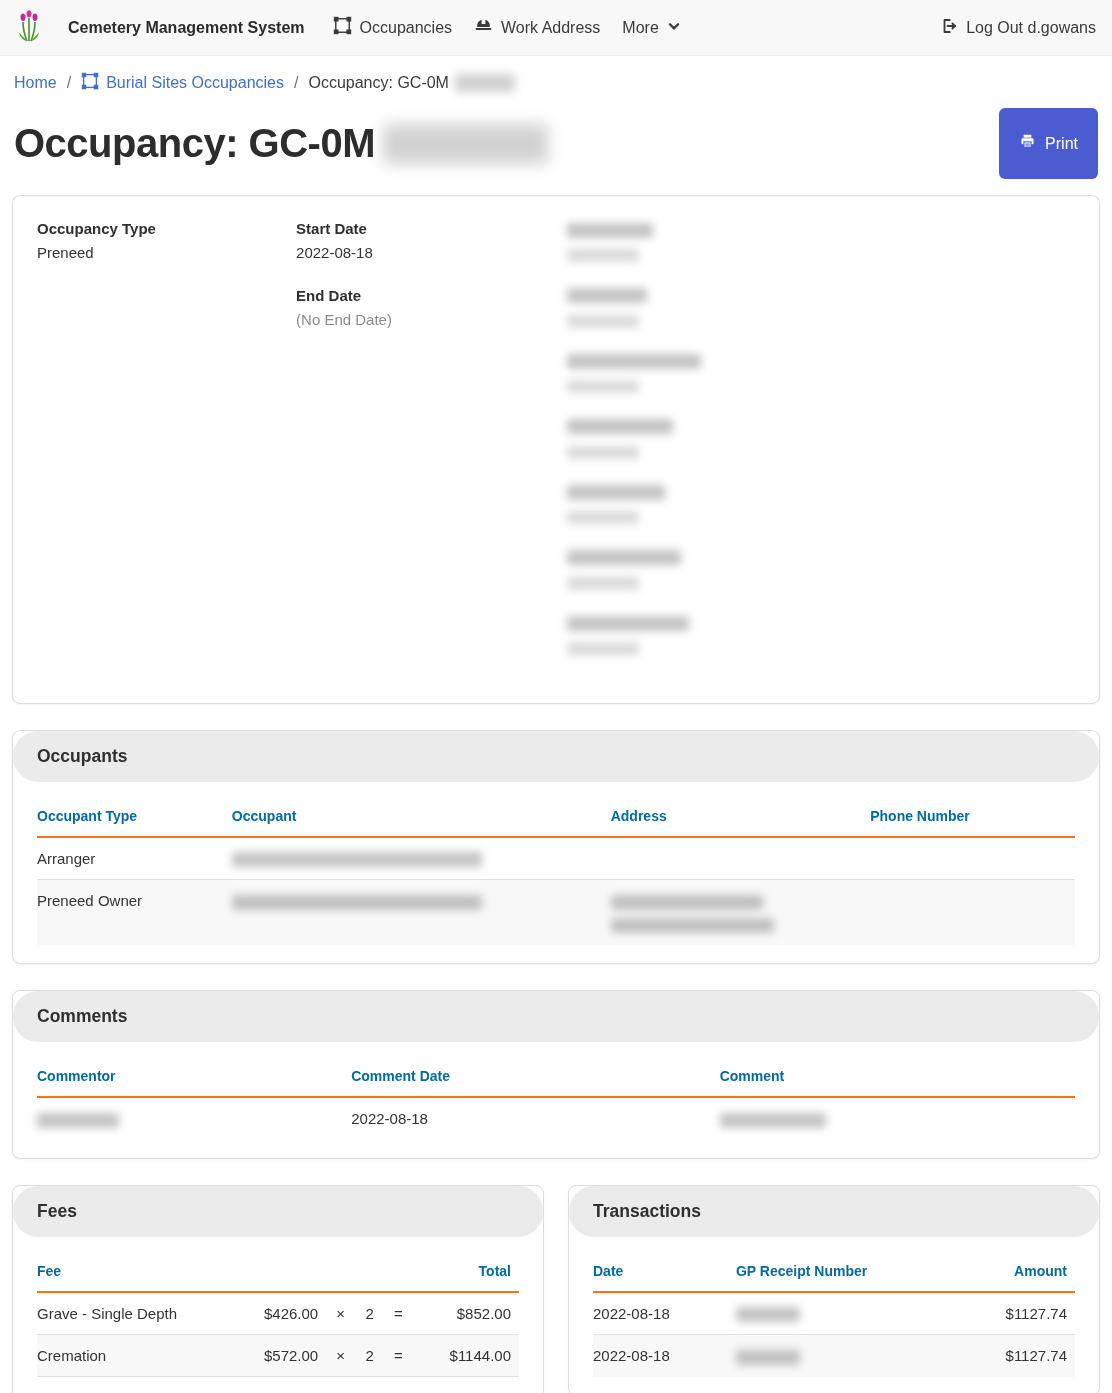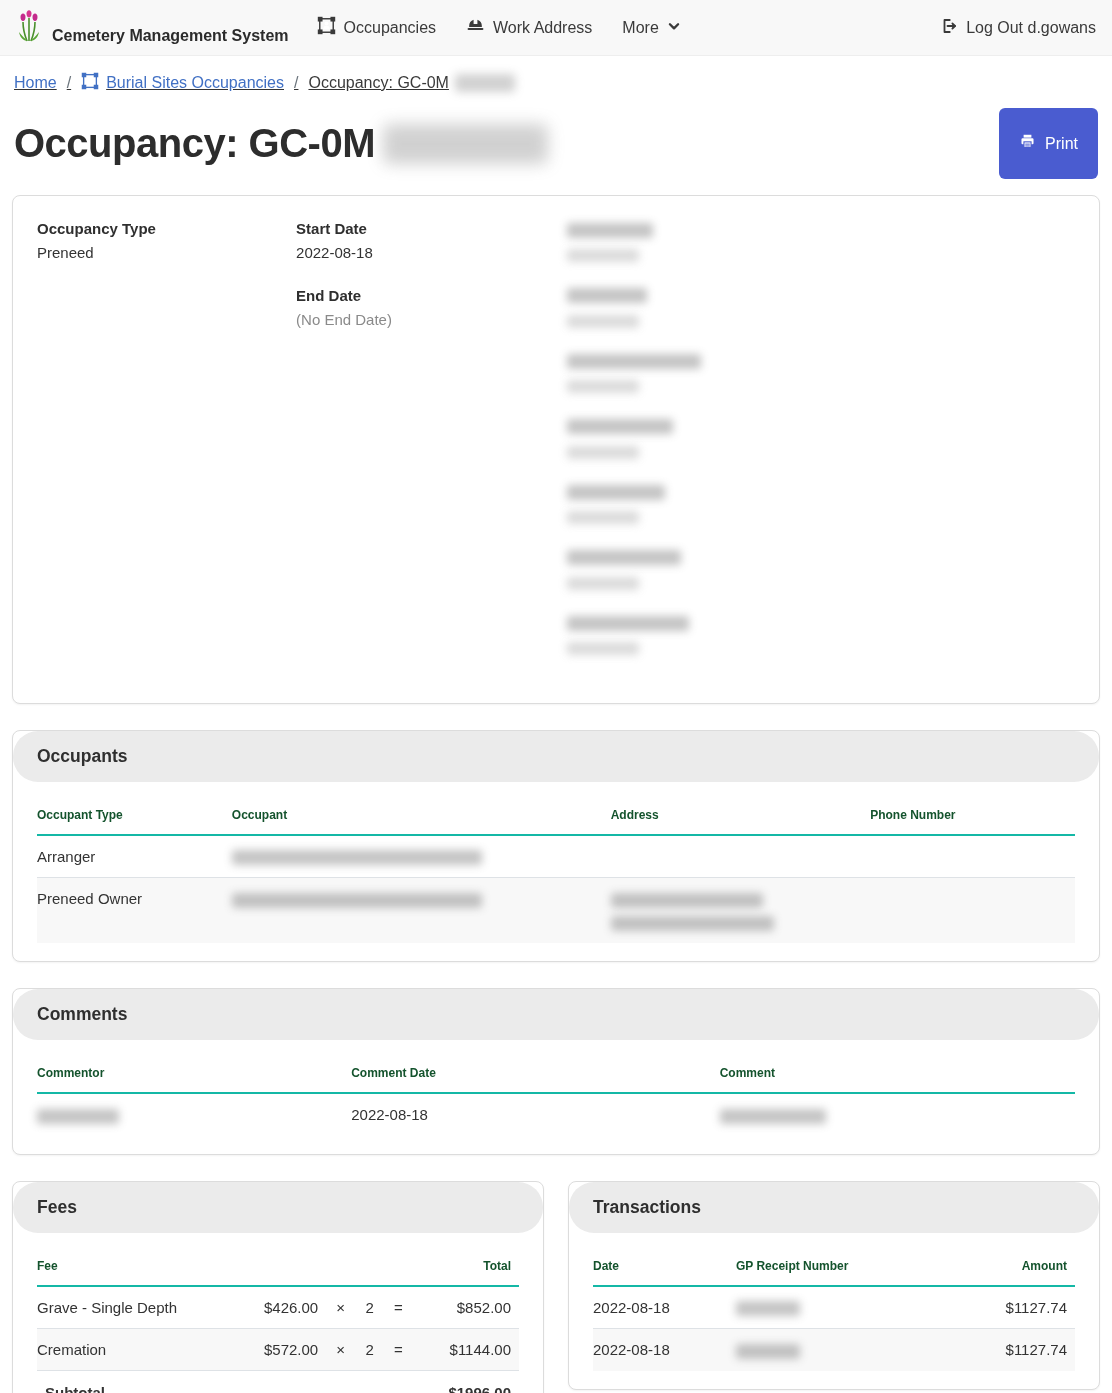--- a/index.html
+++ b/index.html
@@ -17,29 +17,29 @@
   html,body{margin:0;padding:0;}
   body{
     font-family:"Liberation Sans","DejaVu Sans",sans-serif;
     font-size:15px;color:var(--text);background:#fff;width:1112px;
   }
   
   .navbar{
     height:56px;background:#f8f8f8;border-bottom:1px solid #eee;
     display:flex;align-items:center;padding:0 16px;gap:28px;
   }
-  .brand{display:flex;align-items:flex-end;gap:10px;}
+  .brand{display:flex;align-items:center;gap:26px;}
   .brand-title{font-weight:700;font-size:16px;color:#2b2b2b;}
-  .nav-items{display:flex;align-items:center;gap:30px;}
+  .nav-items{display:flex;align-items:center;gap:22px;}
   .nav-item{display:flex;align-items:center;gap:8px;color:#3a3a3a;font-size:16px;cursor:pointer;}
   .nav-item svg{flex:0 0 auto;}
   .nav-spacer{flex:1;}
   .logout{display:flex;align-items:center;gap:8px;color:#3a3a3a;font-size:16px;cursor:pointer;}
   
-  .breadcrumb{display:flex;align-items:center;gap:10px;padding:16px 14px 10px;font-size:16px;text-decoration:underline;}
+  .breadcrumb{display:flex;align-items:center;gap:10px;padding:16px 14px 10px;font-size:16px;}
   .breadcrumb a{color:var(--link);text-decoration:none;display:flex;align-items:center;gap:7px;}
   .crumb-sep{color:#6c757d;}
   .crumb-current{color:#3a3a3a;display:flex;align-items:center;gap:6px;}
   
   .title-row{display:flex;align-items:center;justify-content:space-between;padding:4px 14px 16px;}
   h1{margin:0;font-size:40px;font-weight:600;color:var(--heading);display:flex;align-items:center;gap:8px;letter-spacing:-0.5px;}
   .btn-print{
     display:flex;align-items:center;gap:9px;background:var(--primary);color:#fff;
     border:none;border-radius:6px;padding:25px 20px;font-size:16px;cursor:pointer;
     font-family:inherit;
@@ -68,22 +68,22 @@
   }
   .redact--light{background:#aeaeae;height:13px;}
   .redact--title{height:40px;filter:blur(8px);opacity:.35;border-radius:6px;}
   .redact--crumb{height:18px;filter:blur(5px);opacity:.35;}
   .redact--link{background:#9fb4da;height:15px;filter:blur(5px);opacity:.6;}
   .rfield{margin-bottom:23px;}
   .rfield .lbl{margin-bottom:8px;}
   
   table{width:100%;border-collapse:collapse;}
   th{
-    text-align:left;font-weight:700;color:#14532d;font-size:12px;
-    padding:10px 8px 12px;border-bottom:2px solid #14b8a6;
+    text-align:left;font-weight:700;color:#0369a1;font-size:14px;
+    padding:10px 8px 12px;border-bottom:2px solid #f97316;
   }
   td{padding:12px 8px;border-top:1px solid var(--row-border);vertical-align:top;color:#333;}
   tbody tr:first-child td{border-top:none;}
   tbody tr:nth-child(even){background:var(--stripe);}
   th:first-child,td:first-child{padding-left:0;}
   th.num,td.num{text-align:right;}
   th.ctr,td.ctr{text-align:center;}
   .addr-line{margin-bottom:6px;}
   
   tr.total-row td{font-weight:700;border-top:1px solid var(--row-border);background:#fff;}

